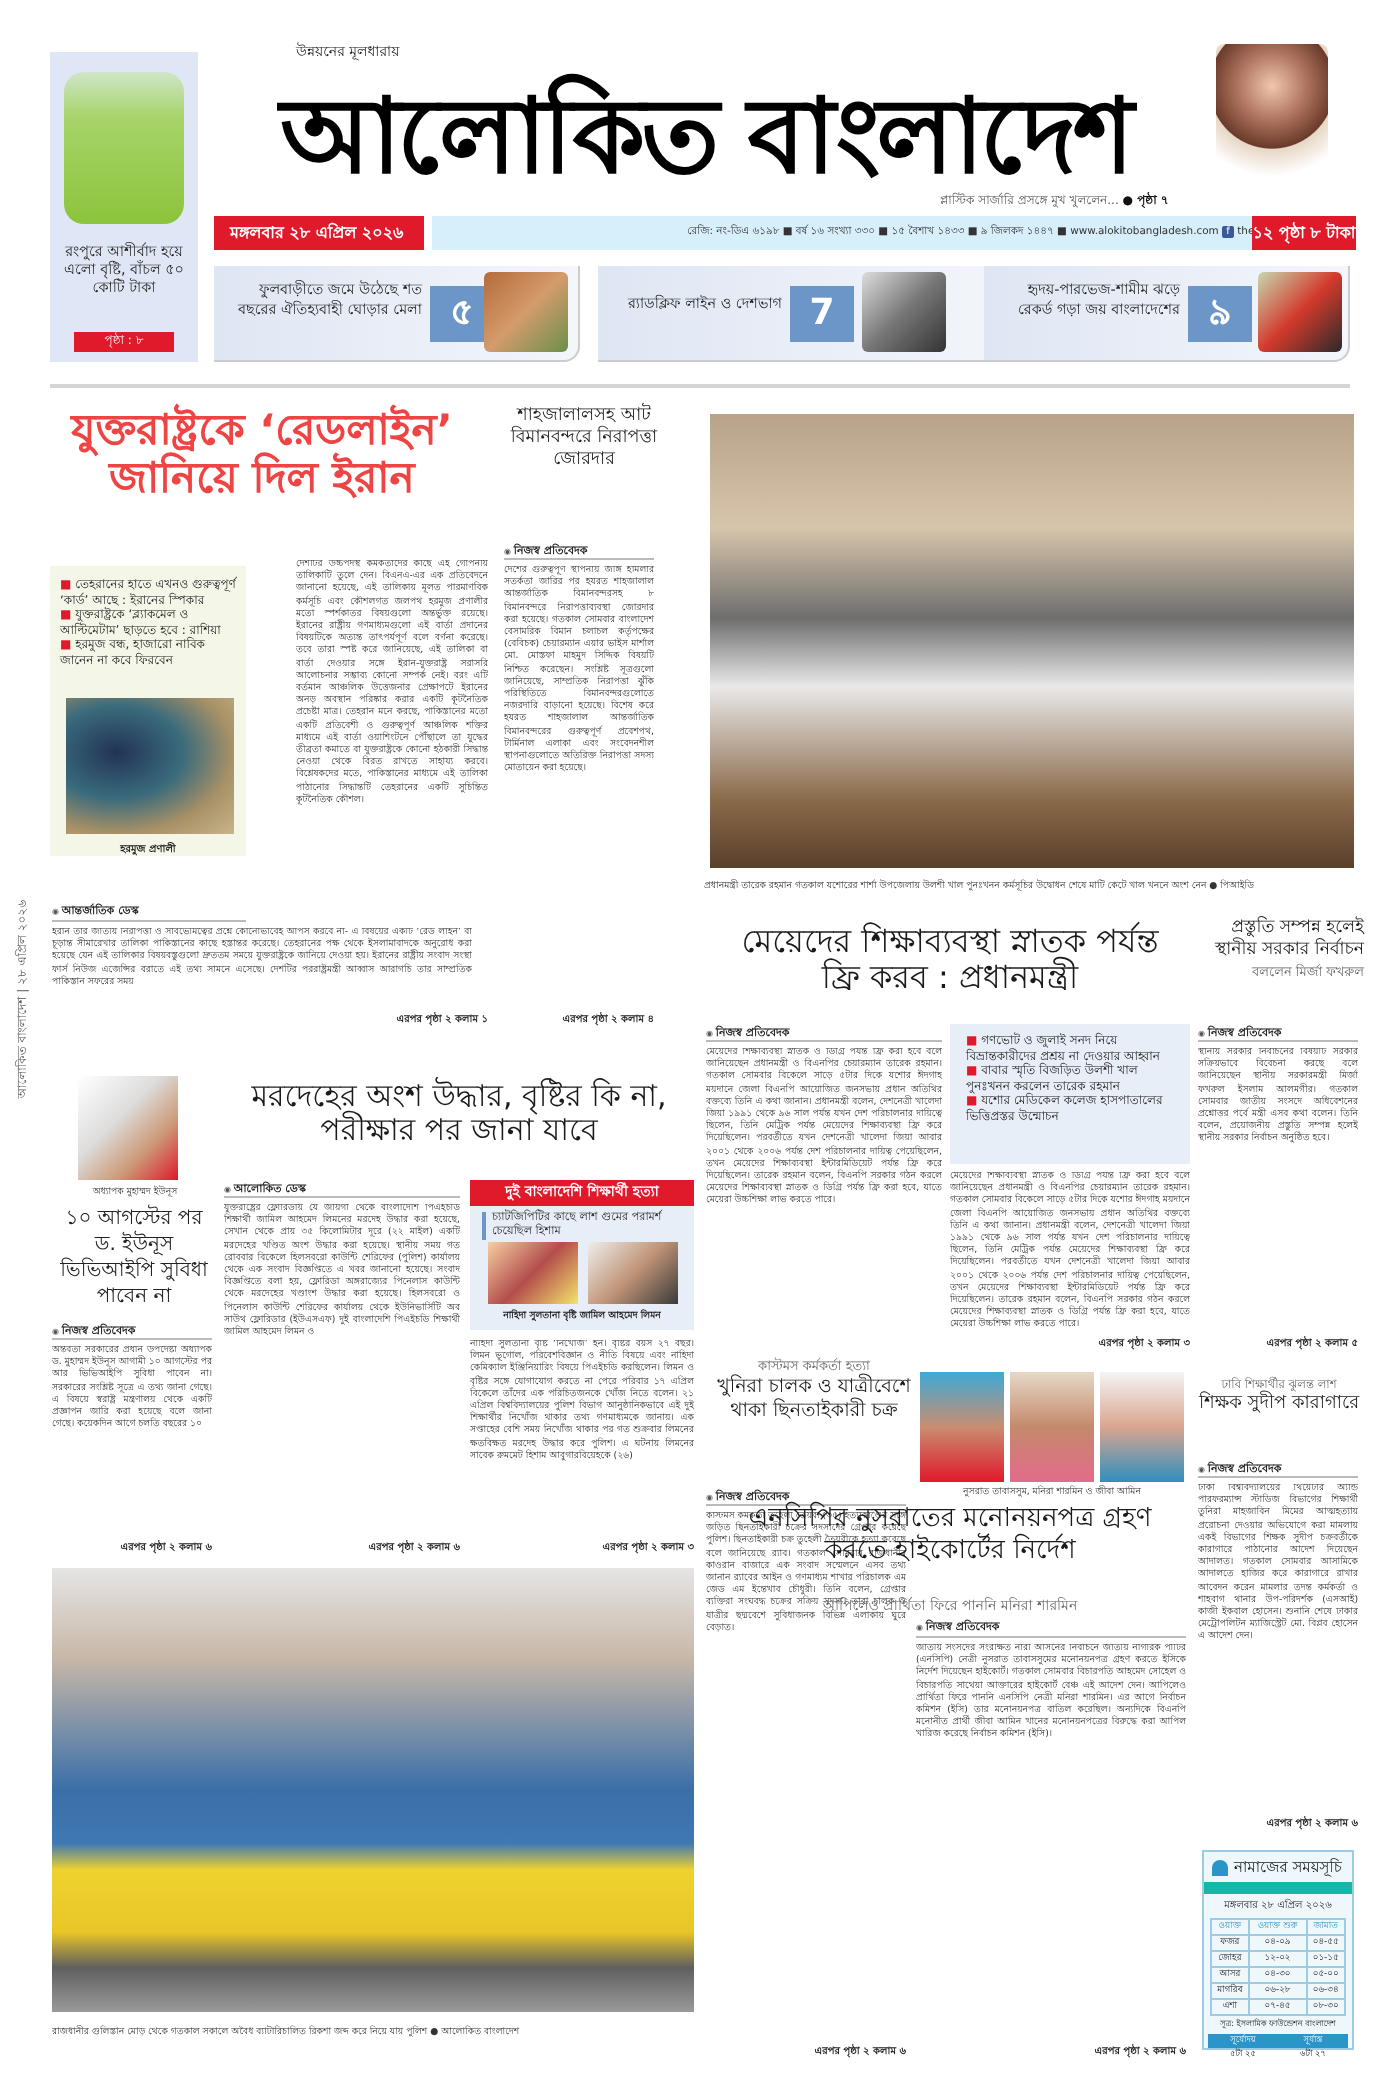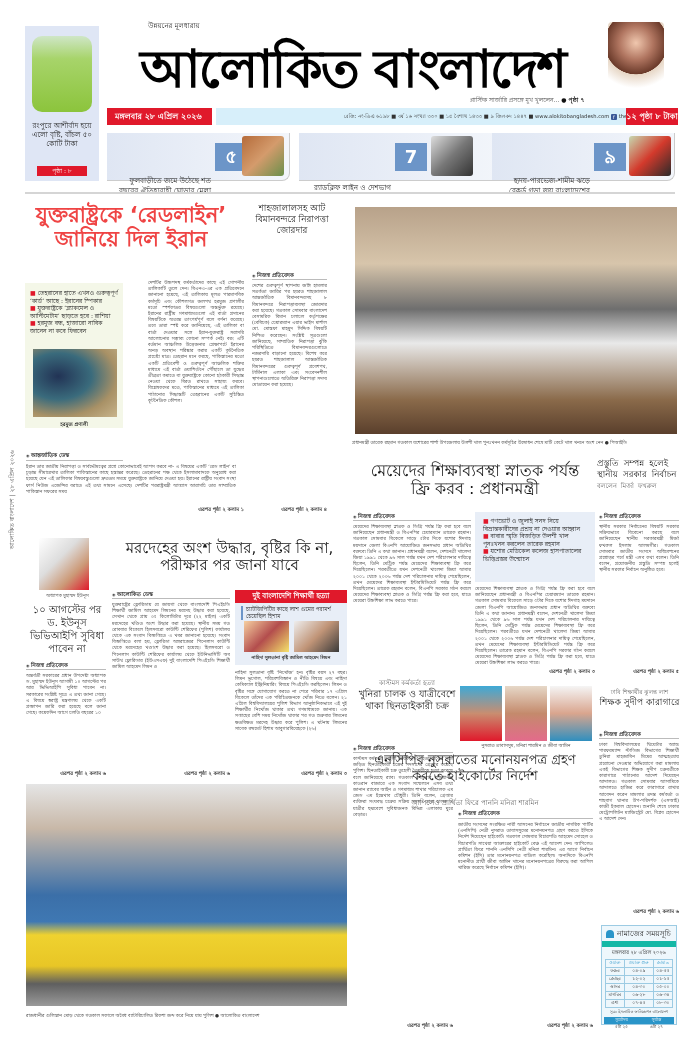--- a/index.html
+++ b/index.html
@@ -32,42 +32,42 @@
     background: radial-gradient(circle at 50% 30%, #f0c7ae 0%, #b07560 30%, #6a3a2a 55%, #e7d7c6 56%, #fff 80%); border-radius: 4px; }
   .celeb-caption { left: 470px; top: 95px; font-size: 6px; color: #555; }
   .celeb-caption b { color: #111; }
 
   .date-bar { left: 107px; top: 108px; width: 218px; height: 17px; background: #e0192b; color: #fff; font-size: 8px; font-weight: bold; line-height: 17px; padding-left: 8px; }
   .info-bar { left: 216px; top: 108px; width: 424px; height: 17px; background: #d7effa; font-size: 5.2px; line-height: 17px; color: #333; padding-left: 14px; white-space: nowrap; overflow: hidden; }
   .fb-icon { display: inline-block; width: 6px; height: 6px; background: #3b5998; color: #fff; font-size: 5px; line-height: 6px; text-align: center; border-radius: 1px; vertical-align: middle; }
   .price-badge { left: 626px; top: 108px; width: 52px; height: 17px; background: #e0192b; color: #fff; font-size: 8px; font-weight: bold; text-align: center; line-height: 17px; }
 
   .teaser { top: 133px; height: 48px; background: linear-gradient(90deg, #dfe6f3 0%, #f3f6fb 100%); border-right: 1px solid #ccc; border-bottom: 1px solid #ccc; border-radius: 0 0 8px 0; }
-  .teaser .t { position: absolute; top: 7px; font-size: 7.2px; line-height: 9.5px; text-align: right; color: #222; margin-top: 36px; }
+  .teaser .t { position: absolute; top: 7px; font-size: 7.2px; line-height: 9.5px; text-align: right; color: #222; }
   .teaser .num { position: absolute; top: 10px; width: 32px; height: 28px; background: #6c95c8; color: #fff; font-size: 18px; text-align: center; line-height: 28px; font-weight: bold; }
   .teaser .img { position: absolute; top: 3px; width: 42px; height: 40px; border-radius: 3px; }
 
   .masthead-rule { left: 25px; top: 192px; width: 650px; border-top: 2px solid #d5d5d5; }
 
   
   .lead-hl { left: 26px; top: 203px; width: 210px; font-size: 21px; font-weight: bold; color: #ef4444; }
   .sub-hl1 { left: 252px; top: 203px; width: 80px; font-size: 8.8px; line-height: 11px; color: #222; text-align: center; }
   .lead-box { left: 25px; top: 283px; width: 98px; height: 145px; background: #f4f7e8; }
   .lead-box .bullets { position: absolute; left: 5px; top: 6px; width: 90px; font-size: 6px; line-height: 7.6px; color: #222; }
   .map { position: absolute; left: 8px; top: 66px; width: 84px; height: 68px;
     background: radial-gradient(ellipse at 30% 40%, #235 0%, #3a6b7c 40%, #a89166 70%, #c9b58c 100%); }
   .map-cap { position: absolute; left: 0; right: 0; top: 138px; font-size: 5px; font-weight: bold; text-align: center; }
 
   .main-photo { left: 355px; top: 207px; width: 322px; height: 227px;
     background: linear-gradient(180deg, #b8a28a 0%, #d7c5ab 25%, #6e6e6e 45%, #e9e9e9 60%, #8a6a4a 85%, #5a3f2c 100%); }
   .photo-cap { left: 352px; top: 439px; width: 330px; font-size: 4.6px; color: #333; white-space: nowrap; overflow: hidden; }
 
   
   .h2 { left: 360px; top: 462px; width: 230px; font-size: 16px; color: #1a1a1a; }
-  .side-h { left: 597px; top: 459px; width: 85px; font-size: 8.6px; line-height: 11px; text-align: left; font-family: Liberation Mono, monospace; }
+  .side-h { left: 597px; top: 459px; width: 85px; font-size: 8.6px; line-height: 11px; text-align: right; }
   .side-h .s { color: #666; font-size: 6.5px; }
   .h2-box { left: 475px; top: 512px; width: 120px; height: 70px; background: #e8eef7; }
   .h2-box div { font-size: 6px; line-height: 7.6px; color: #222; padding-left: 8px; padding-right: 4px; }
 
   
   .vert-strip { left: 0; top: 450px; width: 24px; height: 190px; }
   .vert-text { position: absolute; left: 6px; top: 0; writing-mode: vertical-rl; transform: rotate(180deg); font-size: 6px; color: #555; white-space: nowrap; }
   .yunus-pic { left: 39px; top: 538px; width: 50px; height: 52px; background: linear-gradient(135deg, #fff 0%, #ddd 40%, #c97 70%, #e0192b 100%); }
   .yunus-cap { left: 30px; top: 592px; width: 75px; font-size: 4.6px; text-align: center; color: #333; }
   .yunus-hl { left: 28px; top: 603px; width: 78px; font-size: 10px; line-height: 13px; text-align: center; color: #222; }

